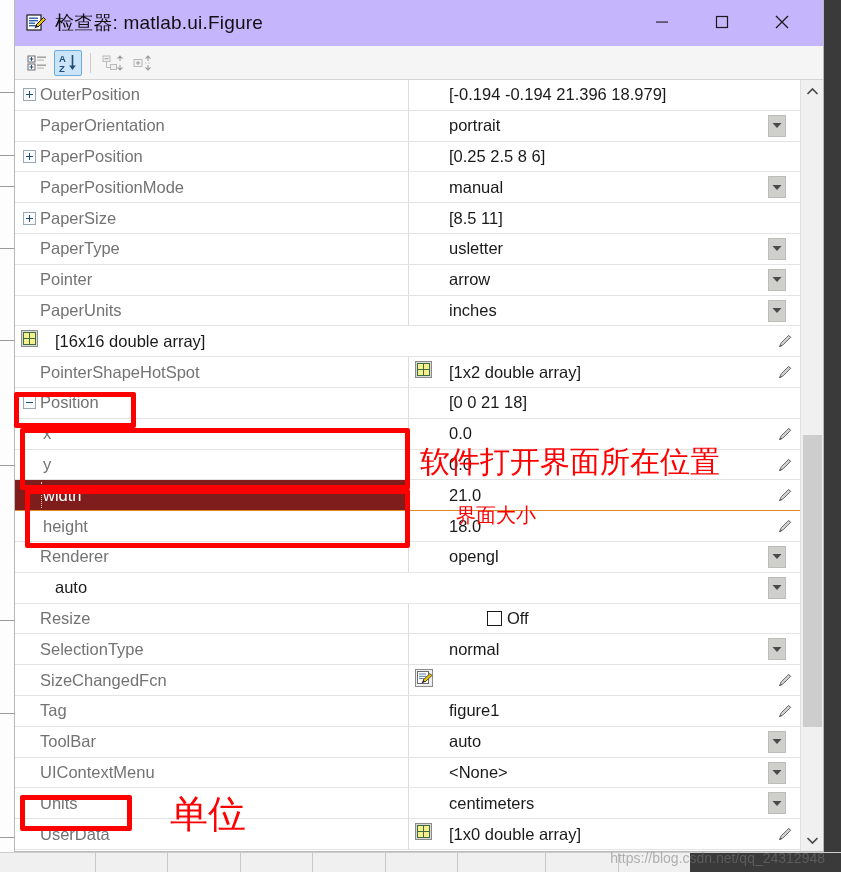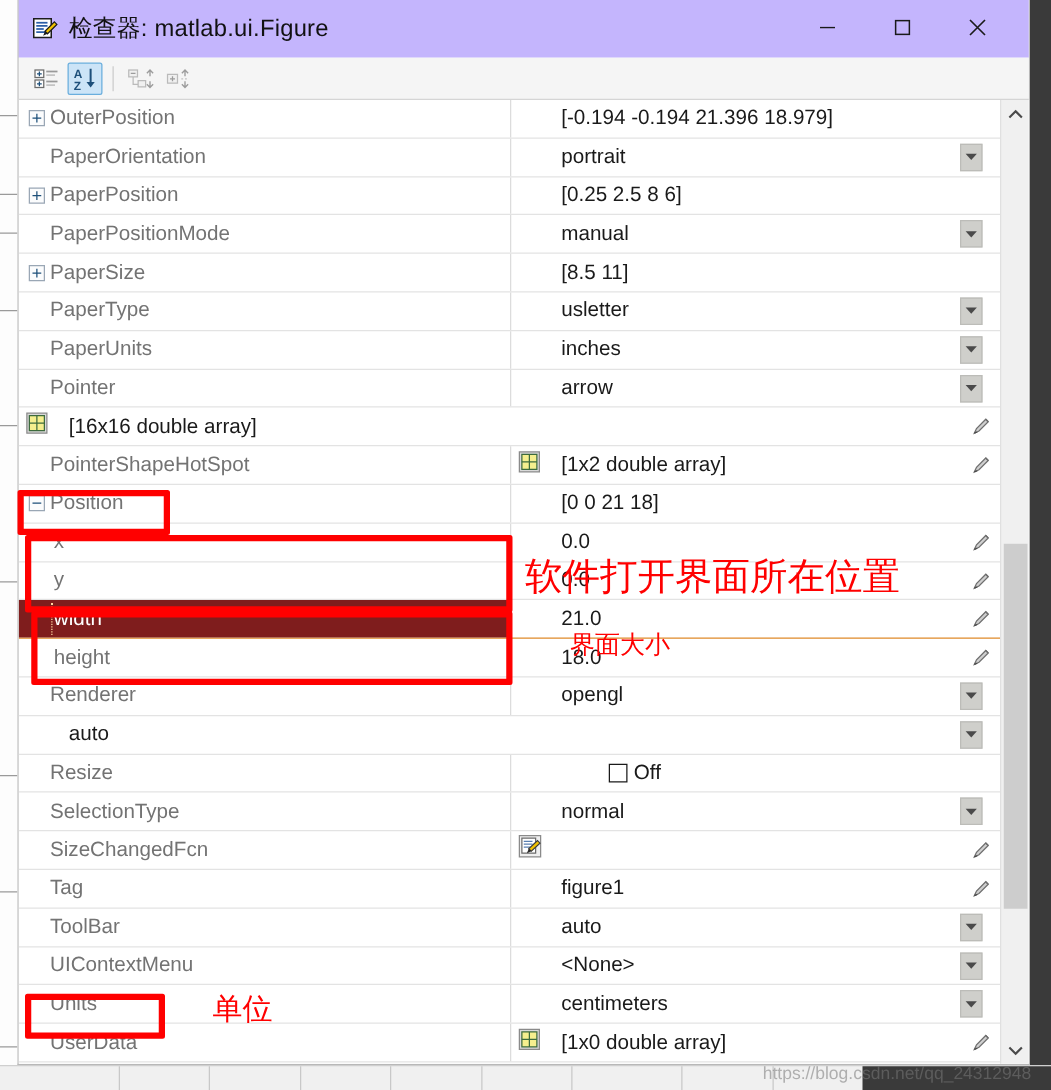--- a/index.html
+++ b/index.html
@@ -380,40 +380,40 @@
             <span class="dropdown-btn">
               <svg width="10" height="7" viewBox="0 0 10 7">
                 <path d="M0.5 1 L9.5 1 L5 6 Z" fill="#4a4a4a"></path>
               </svg>
             </span>
           </div>
         </div>
         <div class="row">
           <div class="cell-name">
             <span class="name-spacer"></span>
+            <span>Pointer</span>
+          </div>
+          <div class="cell-icon"></div>
+          <div class="cell-value">
+            <span>arrow</span>
+            <span class="dropdown-btn">
+              <svg width="10" height="7" viewBox="0 0 10 7">
+                <path d="M0.5 1 L9.5 1 L5 6 Z" fill="#4a4a4a"></path>
+              </svg>
+            </span>
+          </div>
+        </div>
+        <div class="row">
+          <div class="cell-name">
+            <span class="name-spacer"></span>
             <span>PaperUnits</span>
           </div>
           <div class="cell-icon"></div>
           <div class="cell-value">
             <span>inches</span>
-            <span class="dropdown-btn">
-              <svg width="10" height="7" viewBox="0 0 10 7">
-                <path d="M0.5 1 L9.5 1 L5 6 Z" fill="#4a4a4a"></path>
-              </svg>
-            </span>
-          </div>
-        </div>
-        <div class="row">
-          <div class="cell-name">
-            <span class="name-spacer"></span>
-            <span>Pointer</span>
-          </div>
-          <div class="cell-icon"></div>
-          <div class="cell-value">
-            <span>arrow</span>
             <span class="dropdown-btn">
               <svg width="10" height="7" viewBox="0 0 10 7">
                 <path d="M0.5 1 L9.5 1 L5 6 Z" fill="#4a4a4a"></path>
               </svg>
             </span>
           </div>
         </div>
         <div class="row">
           <div class="cell-icon">
             <span><svg width="20" height="20" viewBox="0 0 20 20">
@@ -715,21 +715,21 @@
 <div class="anno-box" style="left:20px; top:428px; width:390px; height:62px;"></div>
 
 <div class="anno-box" style="left:25px; top:489px; width:385px; height:59px;"></div>
 
 <div class="anno-box" style="left:20px; top:795px; width:112px; height:36px;"></div>
 
 <div class="anno-text" style="left:420px; top:447px; font-size:30px; line-height:1;">软件打开界面所在位置</div>
 
 <div class="anno-text" style="left:456px; top:505px; font-size:20px; line-height:1;">界面大小</div>
 
-<div class="anno-text" style="left:170px; top:795px; font-size:24px; line-height:1;">单位</div>
+<div class="anno-text" style="left:170px; top:795px; font-size:38px; line-height:1;">单位</div>
 
 <div id="watermark">https://blog.csdn.net/qq_24312948</div>
 
 <div id="taskbar">
   <div class="tb-div" style="left:95px"></div>
   <div class="tb-div" style="left:167px"></div>
   <div class="tb-div" style="left:240px"></div>
   <div class="tb-div" style="left:312px"></div>
   <div class="tb-div" style="left:385px"></div>
   <div class="tb-div" style="left:457px"></div>

